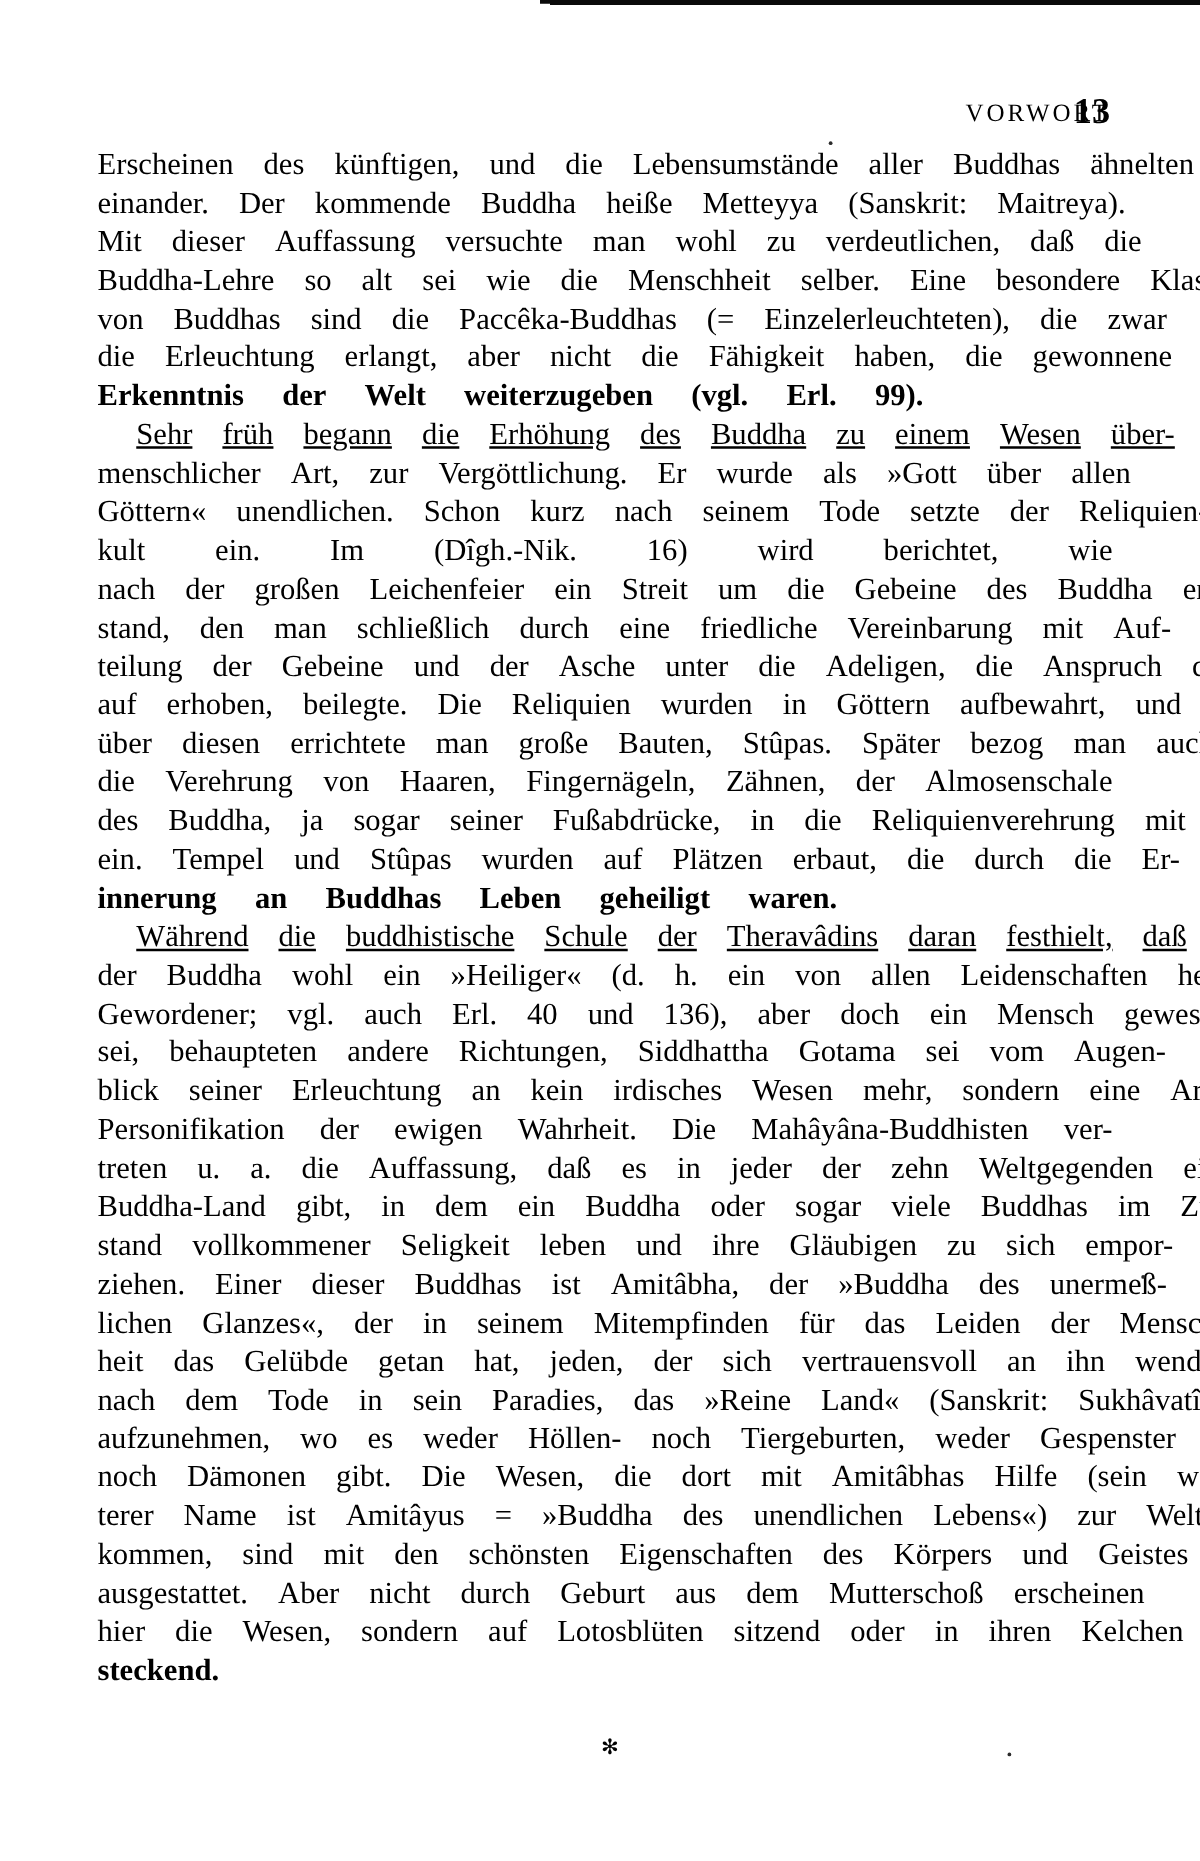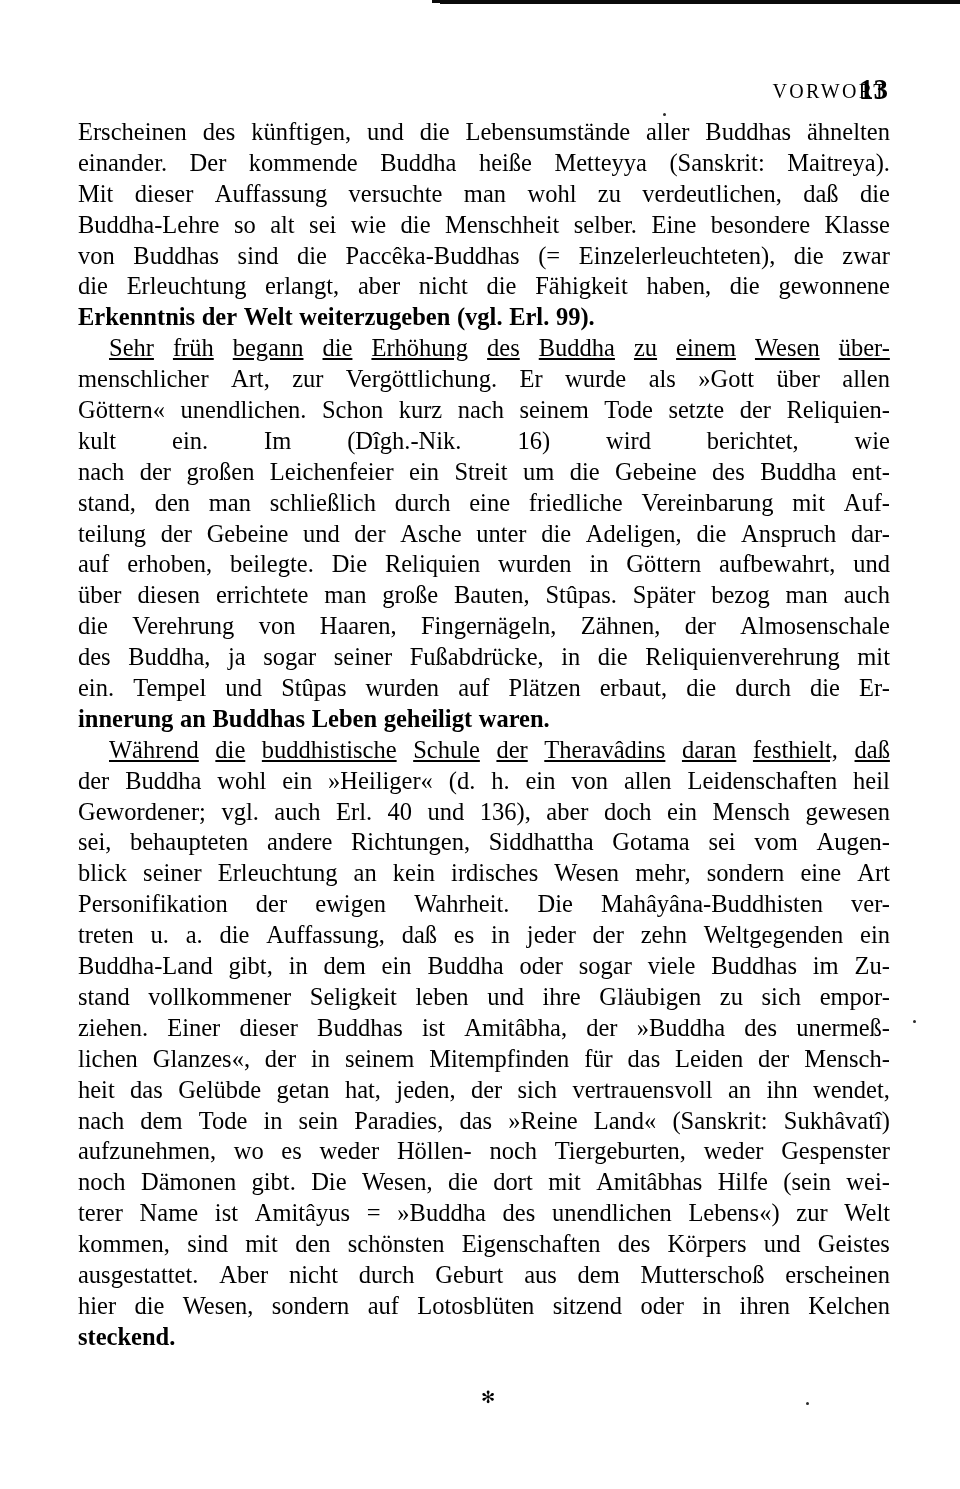--- a/index.html
+++ b/index.html
@@ -75,20 +75,21 @@
 
   
   .ln {
     display: flex;
     width: 100%;
     font-size: 24.5px;
     line-height: 30.9px;
     height: 30.9px;
     white-space: pre;
     align-items: center;
+    gap: 24px;
   }
   .ln > .w {
     display: block;
   }
   
   .ln.just {
     justify-content: space-between;
   }
   .ln.flush {
     justify-content: flex-start;

